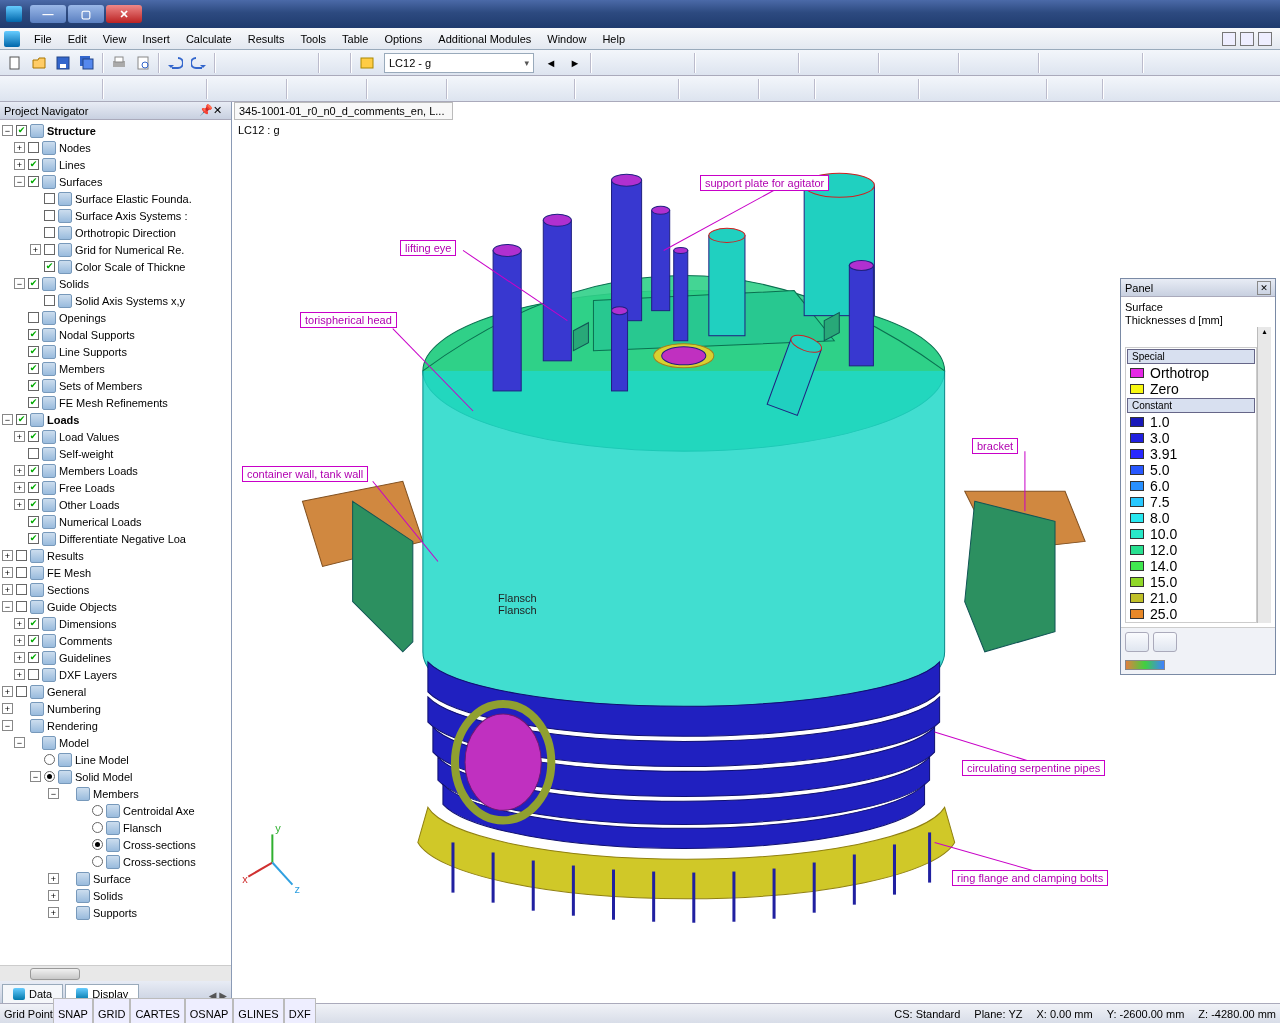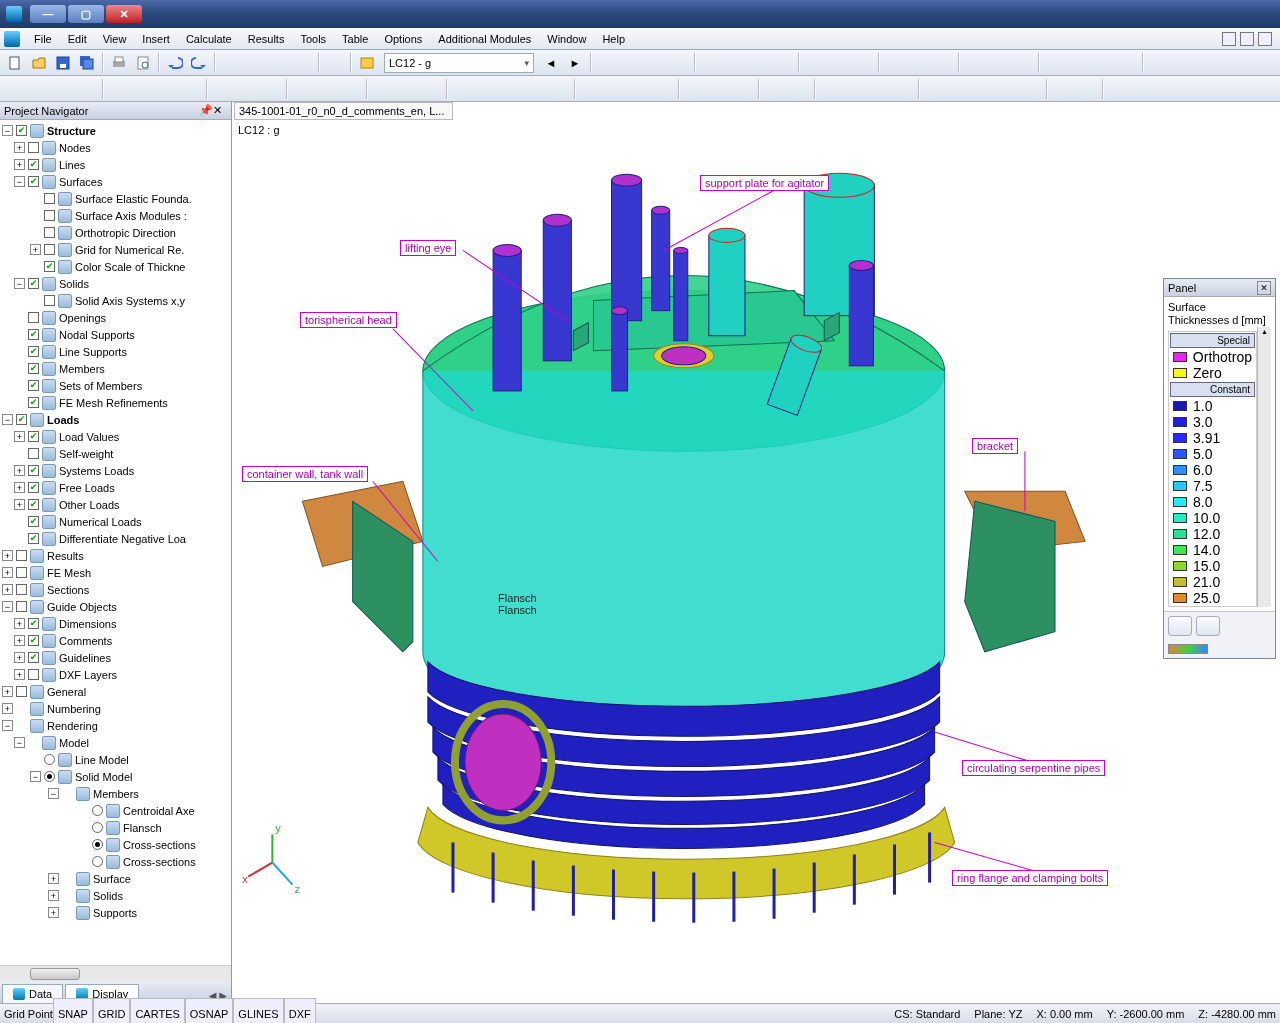--- a/index.html
+++ b/index.html
@@ -64,27 +64,27 @@
 .navtabs .navarrows { padding: 2px 4px; font-size: 10px; color: #555; }
 
 
 .viewport { flex: 1; position: relative; background: #fff; }
 .viewtab { position: absolute; top: 0; left: 2px; padding: 2px 8px 2px 4px; background: #f8f8f8; border: 1px solid #bbb; font-size: 11px; z-index: 2; }
 .viewlabel { position: absolute; top: 22px; left: 6px; font-size: 11px; z-index: 2; }
 .canvas3d { position: absolute; top: 18px; left: 0; right: 0; bottom: 0; background: #fff; }
 .annot { position: absolute; border: 1px solid #c800c8; padding: 1px 4px; background: #fff; color: #b000b0; font-size: 11px; z-index: 10; }
 
 
-.panel { position: absolute; top: 278px; right: 4px; width: 113px; background: #f0f2f7; border: 1px solid #7a8aa5; z-index: 20; }
+.panel { position: absolute; top: 278px; right: 4px; width: 156px; background: #f0f2f7; border: 1px solid #7a8aa5; z-index: 20; }
 .panelhead { height: 18px; background: linear-gradient(#e8ecf5,#c8d0e0); border-bottom: 1px solid #aab; padding: 0 4px; display: flex; align-items: center; font-size: 11px; }
 .panelhead .spacer { flex: 1; }
 .panelhead .x { width: 14px; height: 14px; border: 1px solid #888; display: flex; align-items: center; justify-content: center; font-size: 9px; }
 .panelbody { padding: 4px; background: #fff; }
 .panelbody .ptitle { font-size: 11px; line-height: 1.2; }
-.legend { margin-top: 4px; border: 1px solid #ccc; max-height: 290px; overflow: hidden; text-align: right; }
+.legend { margin-top: 20px; border: 1px solid #ccc; max-height: 290px; overflow: hidden; }
 .legend .hdr { background: #d8e0f0; padding: 1px 4px; border: 1px solid #668; margin: 1px; font-size: 10px; }
 .legrow { display: flex; align-items: center; padding: 0 4px; height: 16px; }
 .legrow .sw { width: 14px; height: 10px; border: 1px solid #333; margin-right: 6px; }
 .legrow .val { font-size: 14px; }
 .panelbtns { display: flex; gap: 4px; padding: 4px; border-top: 1px solid #ccc; }
 .panelbtn { width: 24px; height: 20px; border: 1px solid #aab; background: linear-gradient(#fafbfe,#e0e6f0); border-radius: 3px; }
 .colorbar { width: 40px; height: 10px; background: linear-gradient(90deg,#e08040,#40d040,#4080ff); margin: 4px; border: 1px solid #888; }
 
 
 .status { position: absolute; left: 0; right: 0; bottom: 0; height: 20px; background: linear-gradient(#f0f2f7,#d8dde8); border-top: 1px solid #aab; display: flex; align-items: center; font-size: 11px; padding: 0 4px; }
@@ -324,21 +324,21 @@
       <div class="treerow indent2">
           <span class="notw"></span>
           <span class="chk"></span>
           <span class="nicon"></span>
           <span class="nlabel">Surface Elastic Founda.</span>
         </div>
       <div class="treerow indent2">
           <span class="notw"></span>
           <span class="chk"></span>
           <span class="nicon"></span>
-          <span class="nlabel">Surface Axis Modules :</span>
+          <span class="nlabel">Surface Axis Systems :</span>
         </div>
       <div class="treerow indent2">
           <span class="notw"></span>
           <span class="chk"></span>
           <span class="nicon"></span>
           <span class="nlabel">Orthotropic Direction</span>
         </div>
       <div class="treerow indent2">
           <span class="twisty">+</span>
           <span class="chk"></span>
@@ -414,21 +414,21 @@
       <div class="treerow indent1">
           <span class="notw"></span>
           <span class="chk"></span>
           <span class="nicon"></span>
           <span class="nlabel">Self-weight</span>
         </div>
       <div class="treerow indent1">
           <span class="twisty">+</span>
           <span class="chk on"></span>
           <span class="nicon"></span>
-          <span class="nlabel">Systems Loads</span>
+          <span class="nlabel">Members Loads</span>
         </div>
       <div class="treerow indent1">
           <span class="twisty">+</span>
           <span class="chk on"></span>
           <span class="nicon"></span>
           <span class="nlabel">Free Loads</span>
         </div>
       <div class="treerow indent1">
           <span class="twisty">+</span>
           <span class="chk on"></span>

